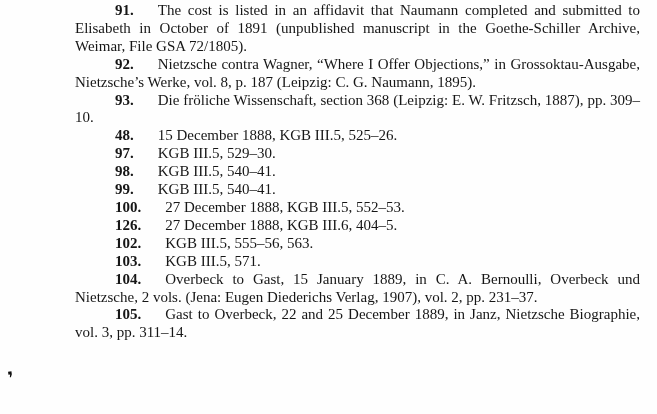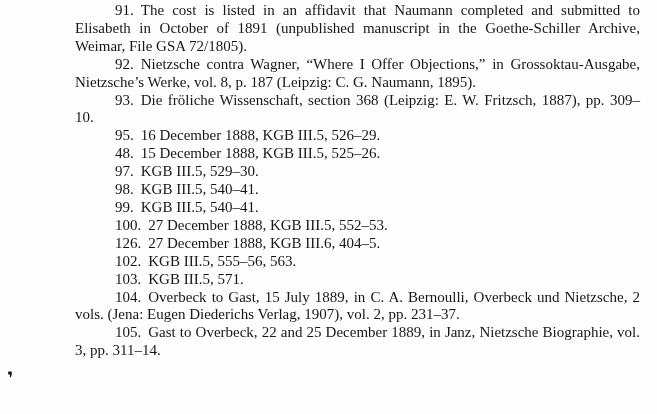--- a/index.html
+++ b/index.html
@@ -23,21 +23,22 @@
     font-family: "Liberation Serif", "DejaVu Serif", serif;
     font-size: 15px;
     line-height: 17.9px;
   }
   .note {
     margin: 0;
     text-indent: 40px;
     text-align: justify;
   }
   .note .num {
-    margin-right: 7px;
+    margin-right: 24px;
+    font-weight: bold;
   }
   .note .it {
   }
   .smudge {
     position: absolute;
     left: 8px;
     top: 370px;
     font-size: 17px;
     font-weight: bold;
     font-family: "DejaVu Sans", sans-serif;
@@ -47,25 +48,24 @@
 </style>
 </head>
 <body>
 
 <div class="page">
   <span class="smudge">❜</span>
   <div id="notes">
       <p class="note"><span class="num">91.</span><span class="ro">The cost is listed in an affidavit that Naumann completed and submitted to Elisabeth in October of 1891 (unpublished manuscript in the Goethe-Schiller Archive, Weimar, File GSA 72/1805).</span></p>
       <p class="note"><span class="num">92.</span><span class="it">Nietzsche contra Wagner,</span><span class="ro"> “Where I Offer Objections,” in </span><span class="it">Grossoktau-Ausgabe, Nietzsche’s Werke,</span><span class="ro"> vol. 8, p. 187 (Leipzig: C. G. Naumann, 1895).</span></p>
       <p class="note"><span class="num">93.</span><span class="it">Die fröliche Wissenschaft,</span><span class="ro"> section 368 (Leipzig: E. W. Fritzsch, 1887), pp. 309–10.</span></p>
-      <p class="note"><span class="num">95.</span><span class="ro">16 December 1888, KGB III.5, 526–29.</span></p>
       <p class="note"><span class="num">48.</span><span class="ro">15 December 1888, KGB III.5, 525–26.</span></p>
       <p class="note"><span class="num">97.</span><span class="ro">KGB III.5, 529–30.</span></p>
       <p class="note"><span class="num">98.</span><span class="ro">KGB III.5, 540–41.</span></p>
       <p class="note"><span class="num">99.</span><span class="ro">KGB III.5, 540–41.</span></p>
       <p class="note"><span class="num">100.</span><span class="ro">27 December 1888, KGB III.5, 552–53.</span></p>
       <p class="note"><span class="num">126.</span><span class="ro">27 December 1888, KGB III.6, 404–5.</span></p>
       <p class="note"><span class="num">102.</span><span class="ro">KGB III.5, 555–56, 563.</span></p>
       <p class="note"><span class="num">103.</span><span class="ro">KGB III.5, 571.</span></p>
-      <p class="note"><span class="num">104.</span><span class="ro">Overbeck to Gast, 15 July 1889, in C. A. Bernoulli, </span><span class="it">Overbeck und Nietzsche,</span><span class="ro"> 2 vols. (Jena: Eugen Diederichs Verlag, 1907), vol. 2, pp. 231–37.</span></p>
+      <p class="note"><span class="num">104.</span><span class="ro">Overbeck to Gast, 15 January 1889, in C. A. Bernoulli, </span><span class="it">Overbeck und Nietzsche,</span><span class="ro"> 2 vols. (Jena: Eugen Diederichs Verlag, 1907), vol. 2, pp. 231–37.</span></p>
       <p class="note"><span class="num">105.</span><span class="ro">Gast to Overbeck, 22 and 25 December 1889, in Janz, </span><span class="it">Nietzsche Biographie,</span><span class="ro"> vol. 3, pp. 311–14.</span></p>
     </div>
 </div>
 
 </body></html>

